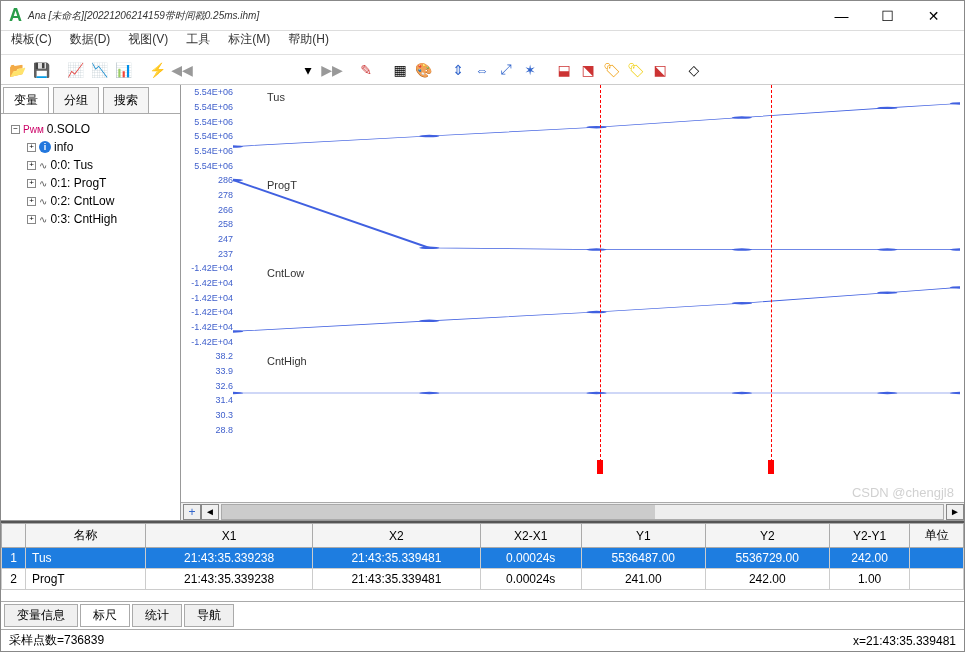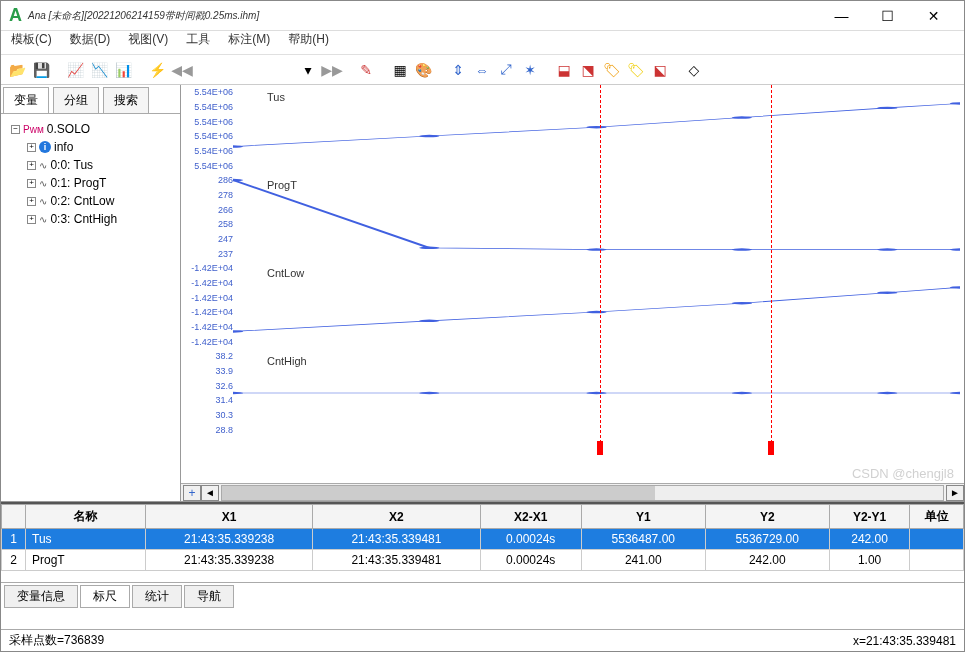--- a/index.html
+++ b/index.html
@@ -38,29 +38,29 @@
 .cmark { position:absolute; bottom: 28px; width:6px; height:14px; background:red; }
 .xaxis { height: 16px; border-top: 1px solid #888; position: relative; font-size: 9px; color: #4060cc; padding-left: 55px; }
 .hscroll { height: 18px; border-top: 1px solid #aaa; background: #f0f0f0; display:flex; align-items:center;}
 .plusbtn { width:18px; height:16px; border:1px solid #888; display:flex;align-items:center;justify-content:center; font-size:12px; color:#36c; margin-left:2px;}
 .scrolltrack { flex:1; height:16px; border:1px solid #aaa; margin:0 2px; position:relative; background:#eee;}
 .scrollthumb { position:absolute; left:0; width:60%; height:100%; background:#ccc;}
 .scrollbtn { width:18px;height:16px;border:1px solid #888;display:flex;align-items:center;justify-content:center;font-size:10px;}
 .bottom { height: 108px; display:flex; flex-direction:column; border-top: 2px solid #555; }
 .table { flex:1; overflow:hidden; }
 .table table { width: 100%; border-collapse: collapse; font-size: 12px; }
-.table th { border: 1px solid #aaa; background: #f4f4f4; padding: 3px 4px; font-weight: bold; margin-top: 20px; }
+.table th { border: 1px solid #aaa; background: #f4f4f4; padding: 3px 4px; font-weight: normal; margin-top: 20px; }
 .table td { border: 1px solid #ccc; padding: 3px 6px; text-align: center; }
 .table tr.sel td { background: #1e7de0; color: #fff; }
 .table td.idx { width: 24px; }
 .table td.name { text-align: left; width: 120px; }
 .bottomtabs { display:flex; border-top:1px solid #aaa; padding: 2px 3px; gap:2px;}
 .btab { padding: 2px 12px; border:1px solid #aaa; background:#f0f0f0; font-size:12px;}
 .btab.active { background:#fff; }
-.status { height: 22px; border-top: 1px solid #aaa; display:flex; align-items:center; padding:0 8px; font-size:12px; justify-content:space-between;margin-top:19px;}
+.status { height: 22px; border-top: 1px solid #aaa; display:flex; align-items:center; padding:0 8px; font-size:12px; justify-content:space-between;}
 .watermark { position:absolute; right:10px; bottom: 20px; color: rgba(120,120,120,0.35); font-size:13px; pointer-events:none;}
 .pin-icon { font-size:10px; color:#c06;}
 </style>
 </head>
 <body>
 
 <div class="titlebar">
   <span class="logo">A</span>
   <span class="title">Ana  [未命名][20221206214159带时间戳0.25ms.ihm]</span>
   <div class="winbtns">

